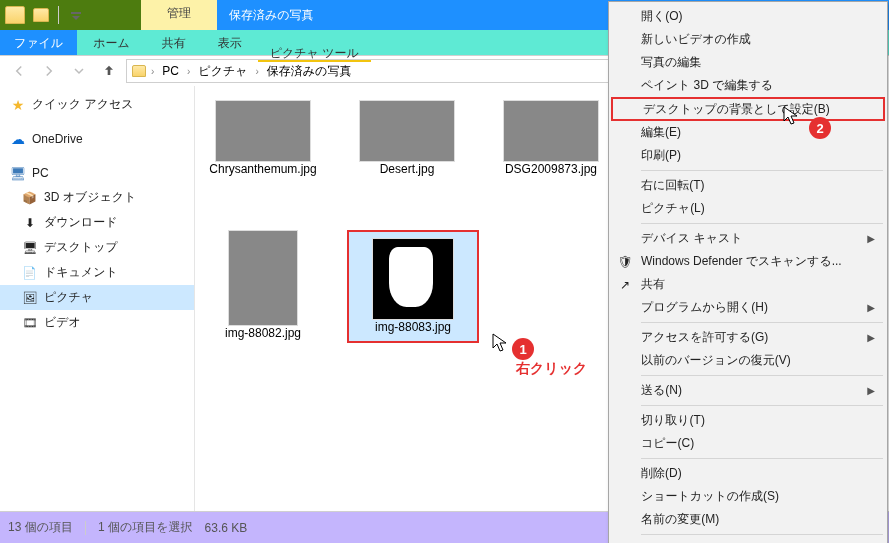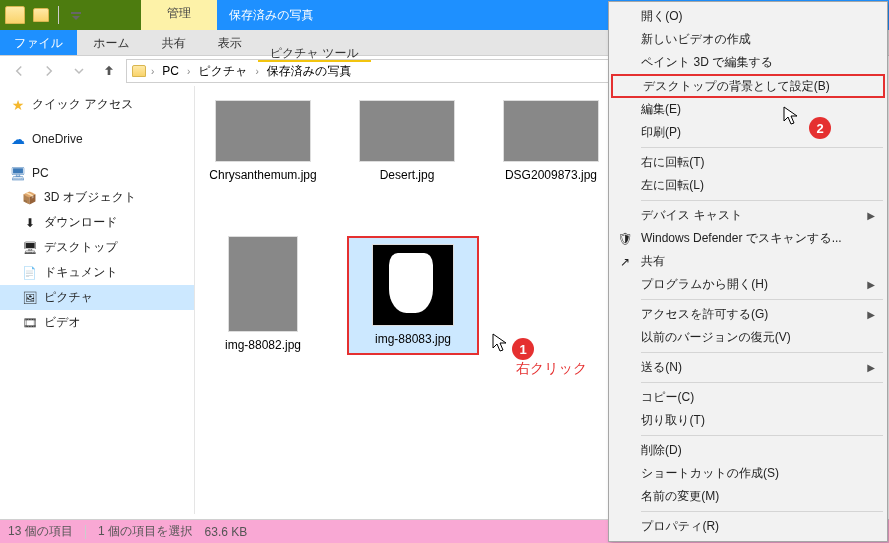--- a/index.html
+++ b/index.html
@@ -10,21 +10,21 @@
     .titlebar-left { display: flex; align-items: center; padding: 0 4px; gap: 4px; }
     .folder-icon-small { width: 20px; height: 18px; background: linear-gradient(#ffe9a6,#f9d36b); border: 1px solid #d9b650; border-radius: 2px 2px 0 0; position: relative; }
     .qat-item { width: 22px; height: 22px; display: flex; align-items: center; justify-content: center; color: #555; }
     .qat-item svg { width: 16px; height: 16px; }
     .qat-divider { width: 1px; height: 18px; background: #ccc; margin: auto 2px; }
     .titlebar-tabs { display: flex; margin-left: 50px; }
     .ctx-tab { background: #fdf2a8; color: #444; padding: 5px 26px; font-size: 12px; }
     .title-text { background: #1e90ff; color: #fff; flex: 1; display: flex; align-items: center; padding-left: 12px; }
 
     
-    .ribbon { height: 26px; display: flex; align-items: stretch; background: #e5e5e5; border-bottom: 1px solid #d0d0d0; }
+    .ribbon { height: 26px; display: flex; align-items: stretch; background: #5eead4; border-bottom: 1px solid #d0d0d0; }
     .ribbon-file { background: #1e90ff; color: #fff; padding: 5px 14px; }
     .ribbon-tab { padding: 5px 16px; color: #333; }
     .ribbon-pic { padding: 15px 12px; border-bottom: 2px solid #f2c40f; text-align: center; }
     .ribbon-spacer { flex: 1; }
 
     
     .navbar { height: 30px; display: flex; align-items: center; padding: 3px 6px; gap: 4px; position: relative; }
     .nav-btn { width: 26px; height: 24px; display: flex; align-items: center; justify-content: center; color: #666; }
     .nav-btn.disabled { color: #c4c4c4; }
     .addr { flex: 1; height: 24px; border: 1px solid #cfcfcf; display: flex; align-items: center; padding: 0 4px; gap: 2px; }
@@ -37,40 +37,40 @@
     .side-item { display: flex; align-items: center; gap: 6px; padding: 4px 8px 4px 22px; color: #222; }
     .side-item.top { padding-left: 10px; font-weight: 400; }
     .side-item.selected { background: #cce8ff; }
     .side-icon { width: 16px; height: 16px; display: flex; align-items: center; justify-content: center; }
     .side-sep { height: 10px; }
     .star { color: #f5b82e; font-size: 14px; }
     .cloud { color: #0a6dd6; font-size: 14px; }
     .pc { color: #3d7ab8; font-size: 13px; }
 
     .files { flex: 1; padding: 14px 8px; display: flex; flex-wrap: wrap; align-content: flex-start; gap: 20px 24px; }
-    .thumb { width: 120px; display: flex; flex-direction: column; align-items: center; gap: 6px; }
+    .thumb { width: 120px; display: flex; flex-direction: column; align-items: center; }
     .thumb .pic { width: 96px; height: 62px; border: 1px solid #ddd; background: #888; }
     .thumb.tall .pic { width: 70px; height: 96px; }
     .thumb .cap { text-align: center; max-width: 112px; line-height: 1.2; }
     .thumb.selected { border: 2px solid #e53030; padding: 6px; width: 132px; background: #cce8ff; }
     .thumb.selected .pic { width: 82px; height: 82px; background:#000; }
 
-    .statusbar { position: absolute; bottom: 0; left: 0; right: 0; height: 24px; border-top: 1px solid #d0d0d0; display: flex; align-items: center; padding: 0 8px; gap: 12px; background: #f9a8d4; color: #555; font-size: 11px; }
+    .statusbar { position: absolute; bottom: 0; left: 0; right: 0; height: 32px; border-top: 1px solid #d0d0d0; display: flex; align-items: center; padding: 0 8px; gap: 12px; background: #c4b5fd; color: #555; font-size: 11px; }
     .statusbar .sep2 { width: 1px; height: 14px; background: #ccc; }
 
     
     .context-menu { position: absolute; top: 1px; right: 1px; width: 280px; background: #f2f2f2; border: 1px solid #a6a6a6; box-shadow: 2px 2px 4px rgba(0,0,0,.25); padding: 3px 2px; }
     .cm-item { display: flex; align-items: center; height: 23px; padding: 0 18px 0 30px; color: #222; position: relative; }
     .cm-item .arrow { position: absolute; right: 10px; color: #555; font-size: 10px; }
     .cm-sep { height: 1px; background: #d5d5d5; margin: 3px 2px 3px 30px; }
     .cm-item.highlight { border: 2px solid #e53030; height: 24px; }
     .cm-icon { position: absolute; left: 6px; width: 16px; height: 16px; display: flex; align-items: center; justify-content: center; }
 
     .cursor { position: absolute; width: 16px; height: 20px; color: #000; }
-    .ann-label { position: absolute; color: #e53030; font-size: 14px; font-weight: normal; }
+    .ann-label { position: absolute; color: #e53030; font-size: 14px; font-weight: bold; }
     .ann-badge { position: absolute; width: 22px; height: 22px; border-radius: 50%; background: #e53030; color: #fff; display: flex; align-items: center; justify-content: center; font-weight: bold; font-size: 13px; }
 
     
     .p-red { background: radial-gradient(circle at 50% 55%, #ff3a2d 0 55%, #b00 70%, #700 100%); }
     .p-desert { background: linear-gradient(#3b4b8e 0 45%, #ba5b2b 45% 100%); }
     .p-tulip { background: linear-gradient(#f2df3a, #e0c020); }
     .p-bird { background: linear-gradient(#7ba23f, #5a7a2a); }
     .p-statue { background: #6d6457; }
     .p-cat { background: #000; position: relative; }
     .p-cat::after { content:""; position:absolute; left:20%; top:10%; width:55%; height:75%; background:#fff; border-radius:20% 20% 40% 40%; }
@@ -222,37 +222,40 @@
 </div>
 
 <div class="context-menu" id="context-menu">
     <div class="cm-item">
       <span>開く(O)</span>
     </div>
     <div class="cm-item">
       <span>新しいビデオの作成</span>
     </div>
     <div class="cm-item">
+      <span>写真の編集</span>
+    </div>
+    <div class="cm-item">
       <span>ペイント 3D で編集する</span>
     </div>
     <div class="cm-item highlight">
       <span>デスクトップの背景として設定(B)</span>
     </div>
     <div class="cm-item">
       <span>編集(E)</span>
     </div>
     <div class="cm-item">
       <span>印刷(P)</span>
     </div>
     <div class="cm-sep"></div>
     <div class="cm-item">
       <span>右に回転(T)</span>
     </div>
     <div class="cm-item">
-      <span>左に回転(L)</span>
+      <span>ピクチャ(L)</span>
     </div>
     <div class="cm-sep"></div>
     <div class="cm-item">
       <span>デバイス キャスト</span>
       <span class="arrow">▶</span>
     </div>
     <div class="cm-item">
       <span class="cm-icon">🛡</span>
       <span>Windows Defender でスキャンする...</span>
     </div>
@@ -272,24 +275,24 @@
     <div class="cm-item">
       <span>以前のバージョンの復元(V)</span>
     </div>
     <div class="cm-sep"></div>
     <div class="cm-item">
       <span>送る(N)</span>
       <span class="arrow">▶</span>
     </div>
     <div class="cm-sep"></div>
     <div class="cm-item">
+      <span>切り取り(T)</span>
+    </div>
+    <div class="cm-item">
       <span>コピー(C)</span>
-    </div>
-    <div class="cm-item">
-      <span>切り取り(T)</span>
     </div>
     <div class="cm-sep"></div>
     <div class="cm-item">
       <span>削除(D)</span>
     </div>
     <div class="cm-item">
       <span>ショートカットの作成(S)</span>
     </div>
     <div class="cm-item">
       <span>名前の変更(M)</span>

